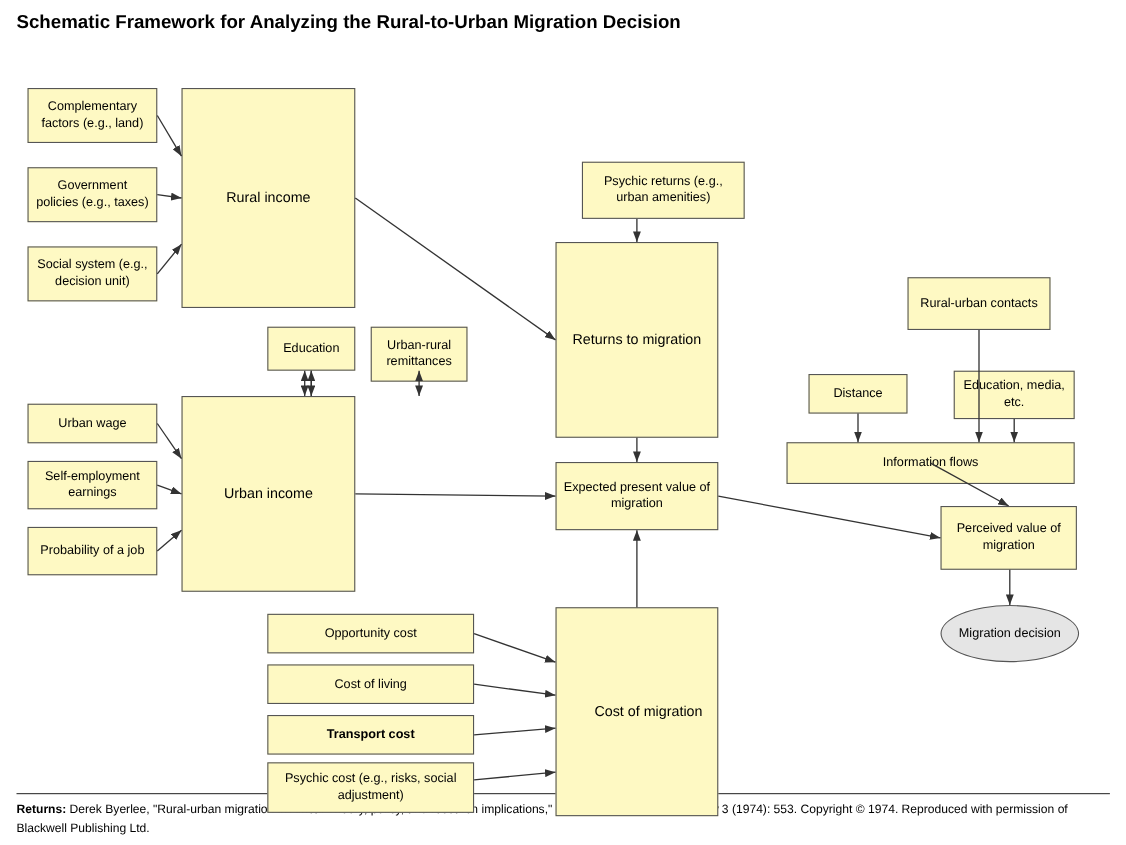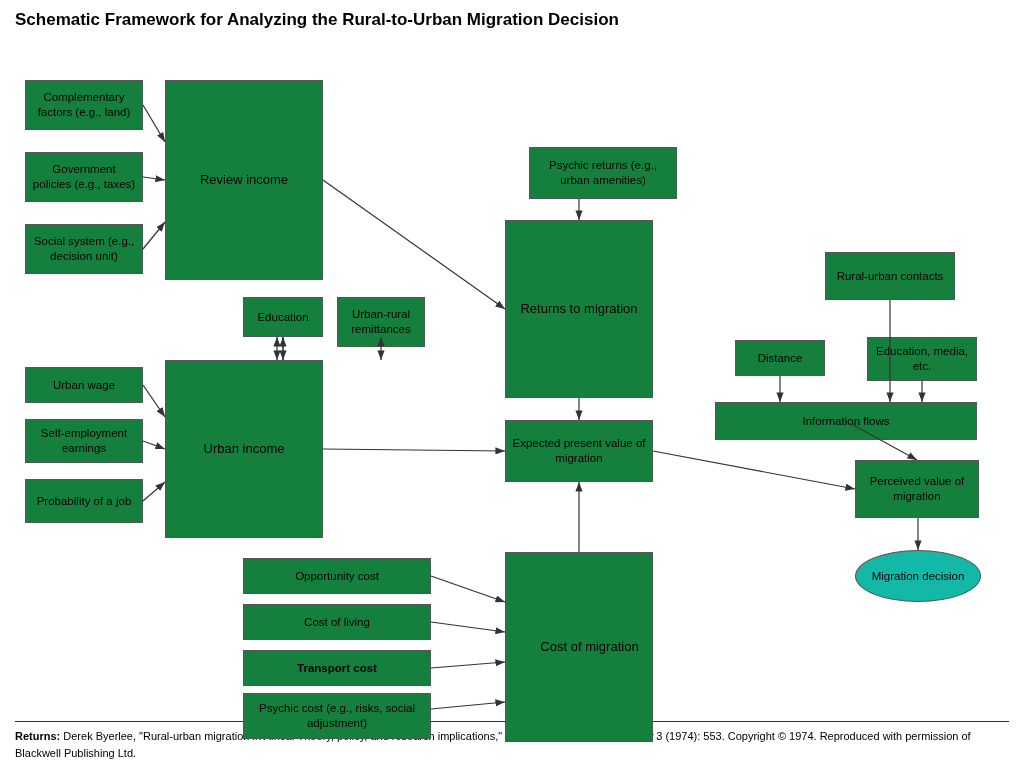--- a/index.html
+++ b/index.html
@@ -18,33 +18,33 @@
     }
     .diagram-container {
       position: relative;
       width: 994px;
       height: 680px;
       border-bottom: 1px solid #333;
     }
     .box {
       position: absolute;
       border: 1px solid #555;
-      background: #15803d;
+      background: #fef9c3;
       text-align: center;
       font-size: 11.5px;
       display: flex;
       align-items: center;
       justify-content: center;
       padding: 4px 6px;
       line-height: 1.3;
     }
     .ellipse {
       position: absolute;
       border: 1px solid #555;
-      background: #14b8a6;
+      background: #e5e5e5;
       border-radius: 50%;
       text-align: center;
       font-size: 11.5px;
       display: flex;
       align-items: center;
       justify-content: center;
       padding: 4px 6px;
       line-height: 1.3;
     }
     
@@ -70,21 +70,21 @@
 <h1 class="main-title">Schematic Framework for Analyzing the Rural-to-Urban Migration Decision</h1>
 
 <div class="diagram-container">
 
   <div class="box" style="left:10px; top:38px; width:118px; height:50px;">Complementary factors (e.g., land)</div>
 
   <div class="box" style="left:10px; top:110px; width:118px; height:50px;">Government policies (e.g., taxes)</div>
 
   <div class="box" style="left:10px; top:182px; width:118px; height:50px;">Social system (e.g., decision unit)</div>
 
-  <div class="box" style="left:150px; top:38px; width:158px; height:200px; font-size:13px; font-weight:500;">Review income</div>
+  <div class="box" style="left:150px; top:38px; width:158px; height:200px; font-size:13px; font-weight:500;">Rural income</div>
 
   <div class="box" style="left:490px; top:105px; width:148px; height:52px;margin-left:24px;">Psychic returns (e.g., urban amenities)</div>
 
   <div class="box" style="left:490px; top:178px; width:148px; height:178px; font-size:13px; font-weight:500;">Returns to migration</div>
 
   <div class="box" style="left:228px; top:255px; width:80px; height:40px;">Education</div>
 
   <div class="box" style="left:322px; top:255px; width:88px; height:50px;">Urban-rural remittances</div>
 
   <div class="box" style="left:10px; top:325px; width:118px; height:36px;">Urban wage</div>

